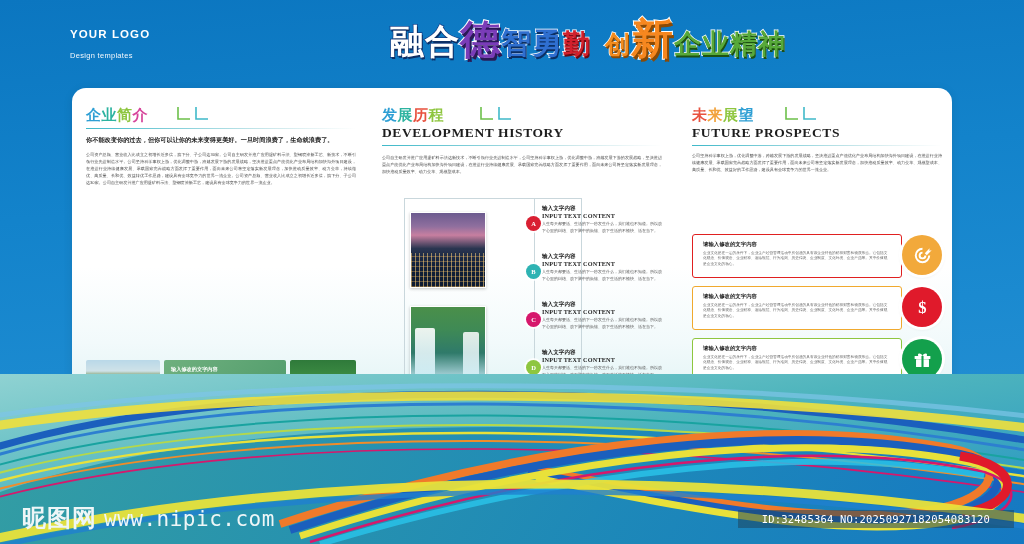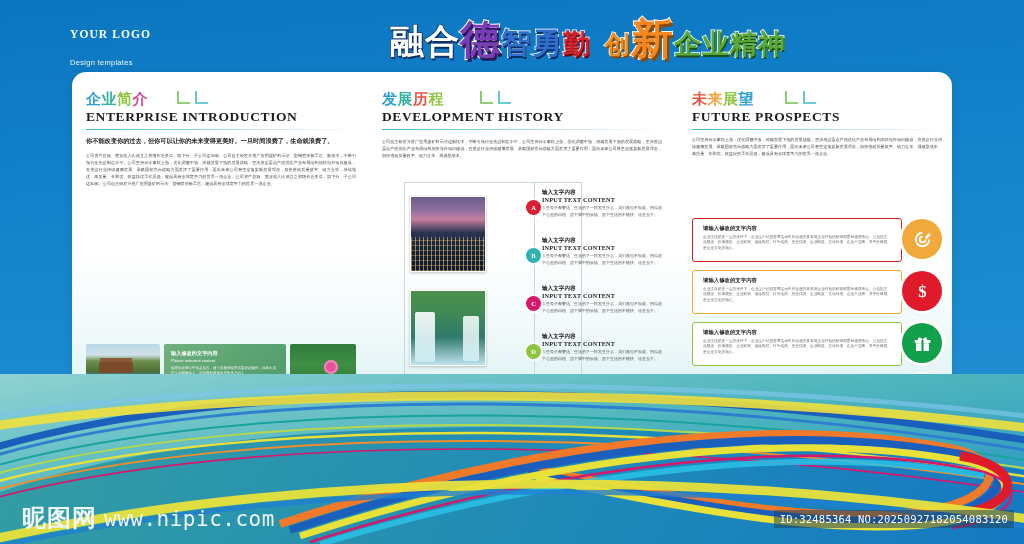--- a/index.html
+++ b/index.html
@@ -13,42 +13,42 @@
   
   #poster {
     position: absolute; inset: 0;
     background: linear-gradient(175deg,#0b76c0 0%, #1383cb 35%, #1b8ad0 60%, #2b93d4 100%);
     overflow: hidden;
   }
 
   
   #header { position: absolute; left: 0; top: 0; width: 1024px; height: 66px; }
   #logo { position: absolute; left: 70px; top: 28px; color: #ffffff; line-height: 1.15; }
-  #logo .lg-main { font-family: Liberation Serif, serif; font-size: 11.5px; font-weight: 700; letter-spacing: 1.1px; }
-  #logo .lg-sub { font-size: 7.5px; letter-spacing: .3px; opacity: .95; margin-top: 18px; }
+  #logo .lg-main { font-family: Liberation Sans, sans-serif; font-size: 11.5px; font-weight: 700; letter-spacing: 1.1px; }
+  #logo .lg-sub { font-size: 7.5px; letter-spacing: .3px; opacity: .95; margin-top: 11px; }
 
   #headline {
     position: absolute; left: 390px; top: 20px;
     font-family: "DejaVu Sans", sans-serif;
     font-size: 34px; font-weight: 700; line-height: 38px;
     white-space: nowrap; letter-spacing: 1px;
   }
   #headline span { display: inline-block; }
   .hl-w  { color:#ffffff; -webkit-text-stroke:1.5px #123e86; paint-order: stroke fill; text-shadow: 1px 2px 0 #0c2f66; }
   .hl-p  { color:#7a3cb8; -webkit-text-stroke:2px #ffffff; paint-order: stroke fill; font-size:40px; text-shadow: 2px 3px 0 #2a1a55; }
   .hl-bl { color:#2f6fd0; -webkit-text-stroke:1.5px #ffffff; paint-order: stroke fill; font-size:30px; text-shadow: 1px 2px 0 #0b2f63; }
   .hl-rd { color:#d2202c; -webkit-text-stroke:1.5px #ffffff; paint-order: stroke fill; font-size:27px; text-shadow: 1px 2px 0 #6b0a12; }
   .hl-or { color:#f28c1e; -webkit-text-stroke:1.5px #ffffff; paint-order: stroke fill; font-size:25px; text-shadow: 1px 2px 0 #8a4a05; }
   .hl-og { color:#f6871f; -webkit-text-stroke:2px #ffffff; paint-order: stroke fill; font-size:42px; text-shadow: 2px 3px 0 #8a4a05; }
   .hl-gr { color:#57a93a; -webkit-text-stroke:1.5px #ffffff; paint-order: stroke fill; font-size:27px; text-shadow: 1px 2px 0 #1d5112; }
   .hl-gap { width: 14px; }
 
   
   #card {
-    position: absolute; left: 72px; top: 72px;
+    position: absolute; left: 72px; top: 88px;
     width: 880px; height: 344px;
     background: linear-gradient(180deg,#ffffff 0%,#ffffff 52%,#f2fafb 74%,#d8f0f2 100%);
     border-radius: 14px;
     box-shadow: 0 2px 10px rgba(0,0,0,.10);
     overflow: hidden;
   }
   .col { position: absolute; top: 18px; }
   #col1 { left: 14px;  width: 270px; }
   #col2 { left: 310px; width: 280px; }
   #col3 { left: 620px; width: 250px; }
@@ -131,21 +131,21 @@
   #ribbons { position:absolute; left:0; bottom:0; width:1024px; height:170px; }
 
   
   #wm { position:absolute; left: 22px; bottom: 10px; display:flex; align-items:baseline; gap:7px; color:#eef6f7; }
   #wm .wm-cn { font-family:"DejaVu Sans", sans-serif; font-size: 24px; font-weight:700; letter-spacing:1px; }
   #wm .wm-en { font-family:"DejaVu Sans Mono", monospace; font-size: 21px; letter-spacing:.5px; }
   #idtag {
     position:absolute; right: 10px; bottom: 16px;
     background: rgba(30,70,95,.55); color:#ffffff;
     font-family:"DejaVu Sans Mono", monospace; font-size: 10.5px; letter-spacing:.2px;
-    padding: 3px 6px;
+    padding: 3px 24px;
   }
 </style>
 </head>
 <body>
 
 <div id="poster">
 
   <div id="header">
 
     <div id="logo">
@@ -162,21 +162,20 @@
 
     <div class="col" id="col1">
       <div class="sec-head">
         <div class="cn-title">
           <i class="c1">企</i><i class="c2">业</i><i class="c3">简</i><i class="c6">介</i>
         </div>
         <svg class="arrows" viewBox="0 0 44 20">
           <path d="M4 2 L4 14 L16 14" fill="none" stroke="#6cc04a" stroke-width="1.6"></path>
           <path d="M22 2 L22 14 L34 14" fill="none" stroke="#3fb9c9" stroke-width="1.6"></path>
         </svg>
-        <div class="en-title">ENTERPRISE INTRODUCTION</div>
         <div class="head-rule"></div>
       </div>
       <div class="lead">你不能改变你的过去，但你可以让你的未来变得更美好。一旦时间浪费了，生命就浪费了。</div>
       <div class="body-txt">公司资产总额、营业收入比成立之初增长近多倍，旗下分、子公司达30家。公司自主研发并推广应用提矿料示法、型钢喷涂新工艺、新技术，不断引领行业先进制造水平。公司坚持科学事权上游，优化调整中游，跨越发展下游的发展战略，坚决推进重点产能优化产业布局结构加快海外项目建设，在推进行业持续健康发展、承载国家完善战略方面发挥了重要作用，面向未来公司将坚定落实新发展理念，加快推动质量效率、动力变革，持续做优、高质量、长和优、效益转优工作思路，建设具有全球竞争力的世界一流企业。公司资产总额、营业收入比成立之初增长近多倍，旗下分、子公司达30家。公司自主研发并推广应用提矿料示法、型钢喷涂新工艺，建设具有全球竞争力的世界一流企业。</div>
     </div>
 
     <div id="c1-strip">
       <div class="photo" id="ph-village"></div>
       <div id="c1-greenbox">
         <div class="gb-cn">输入修改的文字内容</div>

